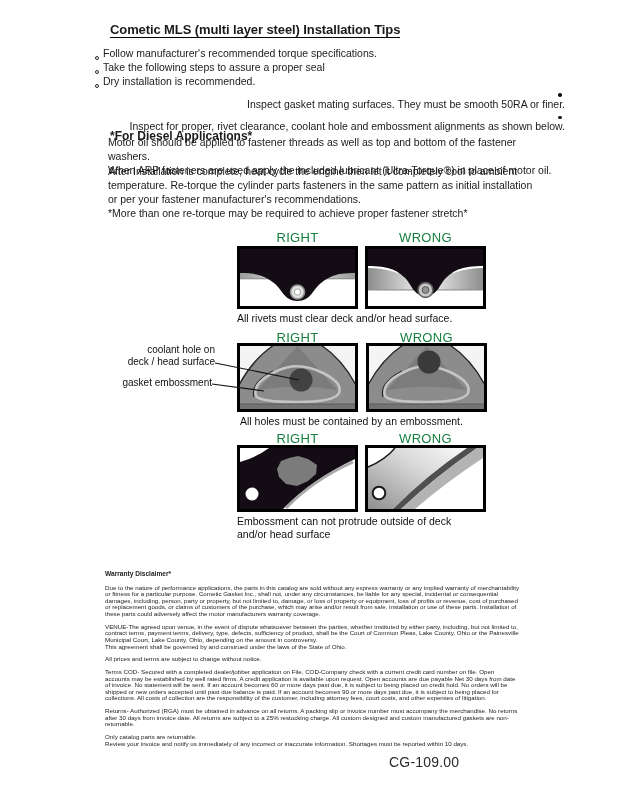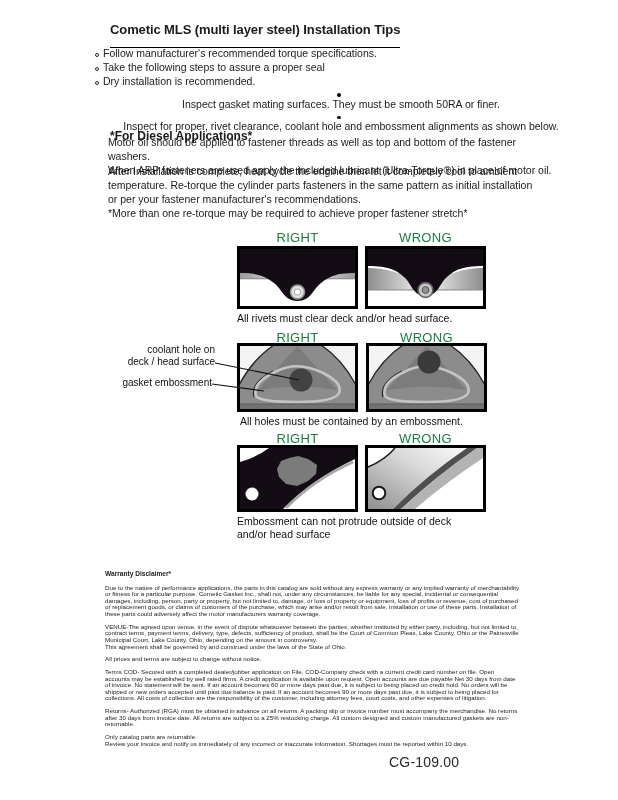--- a/index.html
+++ b/index.html
@@ -9,24 +9,24 @@
     --diagram-gray:#8c8c8c;
   }
   *{box-sizing:border-box;}
   html,body{margin:0;padding:0;background:#fff;}
   .page{
     position:relative;width:618px;height:800px;background:var(--page-bg);
     font-family:"Liberation Sans",sans-serif;color:var(--ink);overflow:hidden;
   }
   .title{
     position:absolute;left:110px;top:22px;font-size:13px;font-weight:bold;
-    letter-spacing:-0.1px;border-bottom:1.6px solid #000;padding-bottom:10px;white-space:nowrap;
+    letter-spacing:-0.1px;border-bottom:1.6px solid #000;padding-bottom:0;white-space:nowrap;
   }
   .bullets{position:absolute;left:95px;top:46px;font-size:10.5px;line-height:14px;width:470px;}
-  .bullet-line{display:flex;align-items:center;}
+  .bullet-line{display:flex;align-items:flex-end;}
   .bullet-line.sub{margin-left:22px;flex-direction:column;}
   .b-hollow{flex:0 0 auto;width:4px;height:4px;border:1.1px solid #2a2a2a;border-radius:50%;margin:4.5px 4px 0 0;}
   .b-solid{flex:0 0 auto;width:3.6px;height:3.6px;background:#111;border-radius:50%;margin:5px 3.5px 0 0;}
   .heading{position:absolute;left:110px;top:117px;font-size:12px;font-weight:bold;margin-top:12px;}
   .para{position:absolute;left:108px;font-size:10.5px;line-height:13.8px;white-space:pre-line;width:450px;}
   .p1{top:136px;} .p2{top:165px;} .p3{top:207px;}
 
   .dg-label{position:absolute;width:121px;text-align:center;font-size:13px;letter-spacing:0.3px;color:#15803d;}
   .dg-img{position:absolute;width:121px;}
   .dg-img svg{display:block;width:100%;height:100%;}

